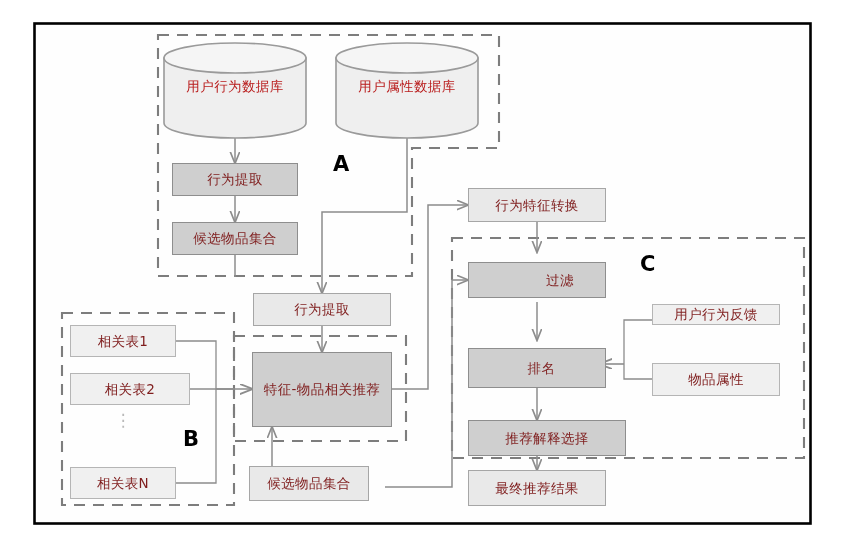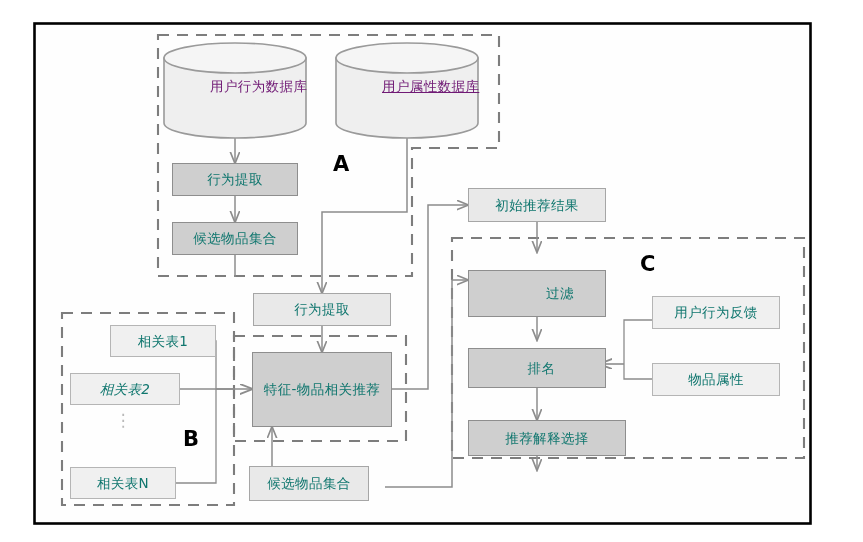--- a/index.html
+++ b/index.html
@@ -21,21 +21,21 @@
     width: 863px;
     height: 542px;
   }
   .node {
     position: absolute;
     box-sizing: border-box;
     display: flex;
     align-items: center;
     justify-content: center;
     text-align: center;
-    color: #0f766e;
+    color: #7f1d1d;
     font-size: 13.5px;
     line-height: 1.25;
     letter-spacing: .4px;
   }
   .box-light {
     background: #e9e9e9;
     border: 1.6px solid #a6a6a6;
   }
   .box-lighter {
     background: #f0f0f0;
@@ -47,25 +47,24 @@
   }
   .region-label {
     position: absolute;
     font-weight: bold;
     font-size: 21px;
     color: #000;
     font-family: "DejaVu Sans", "Liberation Sans", sans-serif;
   }
   .cyl-label {
     position: absolute;
-    text-align: left;
+    text-align: center;
     font-size: 13.5px;
-    color: #701a75;
+    color: #b91c1c;
     letter-spacing: .4px;
-    padding-left: 46px;
   }
 </style>
 </head>
 <body>
 
 <div id="canvas">
 
   <svg id="svg-layer" viewBox="0 0 863 542" xmlns="http://www.w3.org/2000/svg">
     <defs>
       <marker id="arrow" markerWidth="9" markerHeight="9" refX="7.6" refY="3.2" orient="auto" markerUnits="strokeWidth">
@@ -122,52 +121,53 @@
       <path d="M164,58 L164,123 A71,15 0 0 0 306,123 L306,58 Z" fill="#efefef" stroke="#9a9a9a" stroke-width="1.6"></path>
       <ellipse cx="235" cy="58" rx="71" ry="15" fill="#f5f5f5" stroke="#9a9a9a" stroke-width="1.6"></ellipse>
     </g>
     <g>
       <path d="M336,58 L336,123 A71,15 0 0 0 478,123 L478,58 Z" fill="#efefef" stroke="#9a9a9a" stroke-width="1.6"></path>
       <ellipse cx="407" cy="58" rx="71" ry="15" fill="#f5f5f5" stroke="#9a9a9a" stroke-width="1.6"></ellipse>
     </g>
   </svg>
 
   <div class="cyl-label" style="left:164px; top:78px; width:142px;">用户行为数据库</div>
-  <div class="cyl-label" style="left:336px; top:78px; width:142px;text-decoration:underline;">用户属性数据库</div>
+  <div class="cyl-label" style="left:336px; top:78px; width:142px;">用户属性数据库</div>
 
   <div class="region-label" style="left:333px; top:152px;">A</div>
   <div class="region-label" style="left:183px; top:427px;">B</div>
   <div class="region-label" style="left:640px; top:252px;">C</div>
 
   <div class="node box-dark" style="left:172px; top:163px; width:126px; height:33px;">行为提取</div>
 
   <div class="node box-dark" style="left:172px; top:222px; width:126px; height:33px;">候选物品集合</div>
 
   <div class="node box-light" style="left:253px; top:293px; width:138px; height:33px;">行为提取</div>
 
-  <div class="node box-lighter" style="left:70px; top:325px; width:106px; height:32px;margin-left:40px;">相关表1</div>
-  <div class="node box-lighter" style="left:70px; top:373px; width:110px; height:32px;font-style:italic;">相关表2</div>
+  <div class="node box-lighter" style="left:70px; top:325px; width:106px; height:32px;">相关表1</div>
+  <div class="node box-lighter" style="left:70px; top:373px; width:120px; height:32px;">相关表2</div>
   <div class="node box-lighter" style="left:70px; top:467px; width:106px; height:32px;">相关表N</div>
 
   <div style="position:absolute; left:112px; top:412px; width:22px; text-align:center;
               font-size:17px; color:#b9b9b9; line-height:1;">⋮</div>
 
   <div class="node box-dark" style="left:252px; top:352px; width:140px; height:75px; flex-direction:row;">
     <span>特征-物品</span>
     <span>相关推荐</span>
   </div>
 
   <div class="node box-light" style="left:249px; top:466px; width:120px; height:35px;text-align:center;">候选物品集合</div>
 
-  <div class="node box-light" style="left:468px; top:188px; width:138px; height:34px;">初始推荐结果</div>
+  <div class="node box-light" style="left:468px; top:188px; width:138px; height:34px;">行为特征转换</div>
 
-  <div class="node box-dark" style="left:468px; top:270px; width:138px; height:47px;padding-left:46px;">过滤</div>
+  <div class="node box-dark" style="left:468px; top:262px; width:138px; height:36px;padding-left:46px;">过滤</div>
 
   <div class="node box-dark" style="left:468px; top:348px; width:138px; height:40px;padding-left:9px;">排名</div>
 
   <div class="node box-dark" style="left:468px; top:420px; width:158px; height:36px;">推荐解释选择</div>
 
+  <div class="node box-light" style="left:468px; top:470px; width:138px; height:36px;">最终推荐结果</div>
 
-  <div class="node box-lighter" style="left:652px; top:296px; width:128px; height:33px;">用户行为反馈</div>
+  <div class="node box-lighter" style="left:652px; top:304px; width:128px; height:21px;">用户行为反馈</div>
 
   <div class="node box-lighter" style="left:652px; top:363px; width:128px; height:33px;">物品属性</div>
 
 </div>
 
 </body></html>

